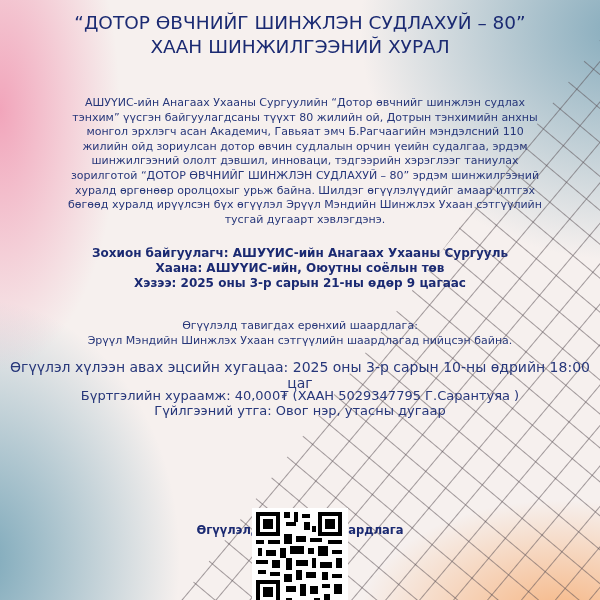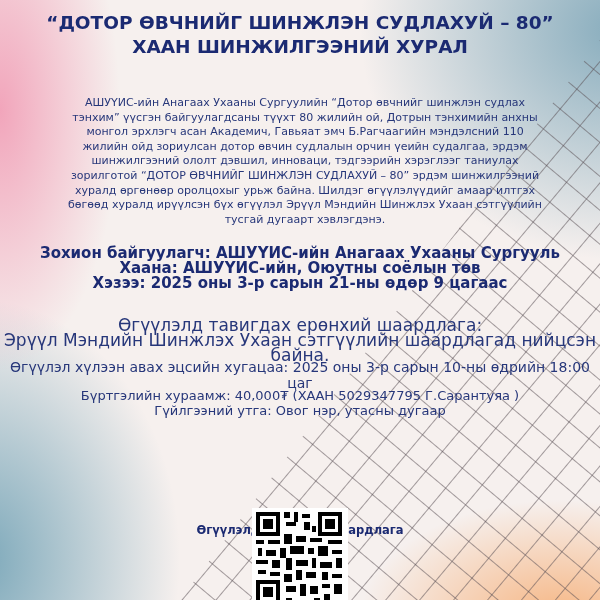--- a/index.html
+++ b/index.html
@@ -26,31 +26,31 @@
     position: absolute; left: -300px; top: -300px; width: 1200px; height: 1200px;
     transform: rotate(40deg);
     background-image:
       linear-gradient(to right, rgba(90,80,85,0.55) 1px, transparent 1px),
       linear-gradient(to bottom, rgba(90,80,85,0.55) 1px, transparent 1px);
     background-size: 26px 26px;
   }
   .content { position: absolute; inset: 0; color: #1e2f6e; text-align: center; }
   .title {
     position: absolute; top: 11px; left: 0; right: 0;
-    font-weight: bold; font-size: 18.5px; line-height: 24px; color: #1b2a72;
+    font-weight: normal; font-size: 18.5px; line-height: 24px; color: #1b2a72;
   }
   .intro {
     position: absolute; top: 96px; left: 66px; width: 478px;
     font-size: 11px; line-height: 14.6px; color: #27377a;
   }
   .meta {
     position: absolute; top: 246px; left: 0; right: 0;
-    font-weight: bold; font-size: 15px; line-height: 15px; color: #1b2a72;
+    font-weight: bold; font-size: 12px; line-height: 15px; color: #1b2a72;
   }
-  .req { position: absolute; top: 318px; left: 0; right: 0; font-size: 17px; line-height: 15px; color: #27377a; }
+  .req { position: absolute; top: 318px; left: 0; right: 0; font-size: 11px; line-height: 15px; color: #27377a; }
   .deadline { position: absolute; top: 359px; left: 0; right: 0; font-size: 14px; color: #27377a; }
   .fee { position: absolute; top: 389px; left: 0; right: 0; font-size: 13px; line-height: 14.5px; color: #27377a; }
   .qr-label {
     position: absolute; top: 487px; left: 0; right: 0;
     font-weight: bold; font-size: 11.5px; color: #1b2a72; margin-top: 36px;
   }
   .qr {
     position: absolute; top: 508px; left: 252px; width: 96px; height: 100px;
     background: #ffffff;
   }

